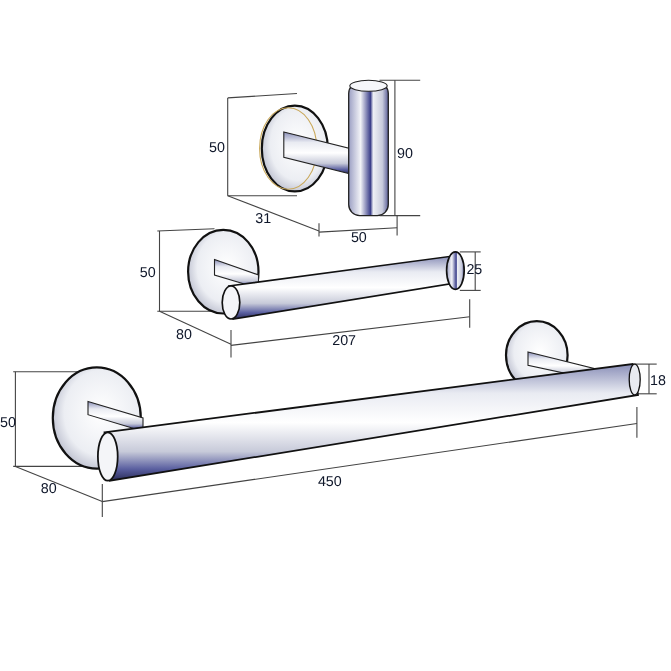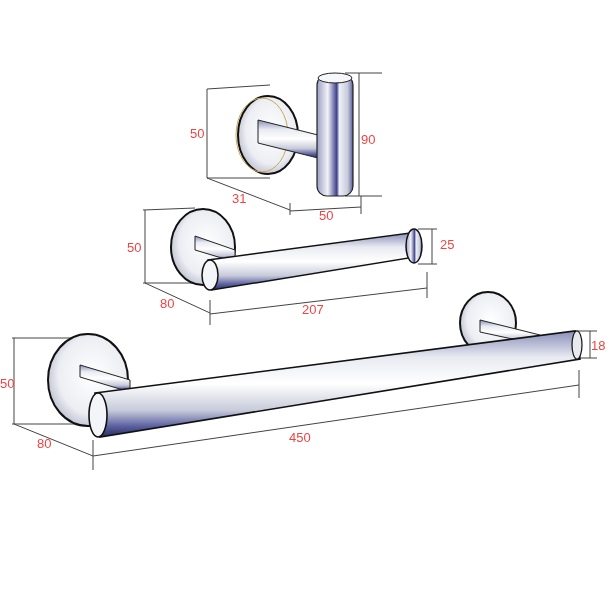--- a/index.html
+++ b/index.html
@@ -1,18 +1,18 @@
 <!DOCTYPE html>
 <html><head>
   <meta charset="utf-8">
   <style>
     html, body { margin: 0; padding: 0; background: #ffffff; }
     body { width: 610px; height: 610px; position: relative; overflow: hidden; font-family: "Liberation Sans", sans-serif; }
     .canvas { position: absolute; left: 0; top: 0; width: 610px; height: 610px; }
-    .dim-label { position: absolute; font-family: "Liberation Sans", sans-serif; font-size: 13px; color: #ef4444; line-height: 1; white-space: nowrap; }
+    .dim-label { position: absolute; font-family: "Liberation Sans", sans-serif; font-size: 13px; color: #0f172a; line-height: 1; white-space: nowrap; }
   </style>
 </head>
 <body>
 
 <svg class="canvas" viewBox="0 0 610 610" xmlns="http://www.w3.org/2000/svg">
   <defs>
     <linearGradient id="tubeV" x1="0" y1="0" x2="0" y2="1">
       <stop offset="0" stop-color="#8a8fb8"></stop>
       <stop offset="0.25" stop-color="#e9ebf2"></stop>
       <stop offset="0.5" stop-color="#ffffff"></stop>
@@ -106,18 +106,18 @@
 </svg>
 
 <span class="dim-label" style="left:190px; top:127px;">50</span>
 <span class="dim-label" style="left:232px; top:192px;">31</span>
 <span class="dim-label" style="left:319px; top:209px;">50</span>
 <span class="dim-label" style="left:361px; top:133px;">90</span>
 
 <span class="dim-label" style="left:127px; top:241px;">50</span>
 <span class="dim-label" style="left:160px; top:297px;">80</span>
 <span class="dim-label" style="left:302px; top:303px;">207</span>
-<span class="dim-label" style="left:440px; top:238px;">25</span>
+<span class="dim-label" style="left:424px; top:238px;">25</span>
 
 <span class="dim-label" style="left:0px; top:377px;">50</span>
 <span class="dim-label" style="left:37px; top:437px;">80</span>
 <span class="dim-label" style="left:289px; top:431px;">450</span>
 <span class="dim-label" style="left:591px; top:339px;">18</span>
 
 </body></html>

